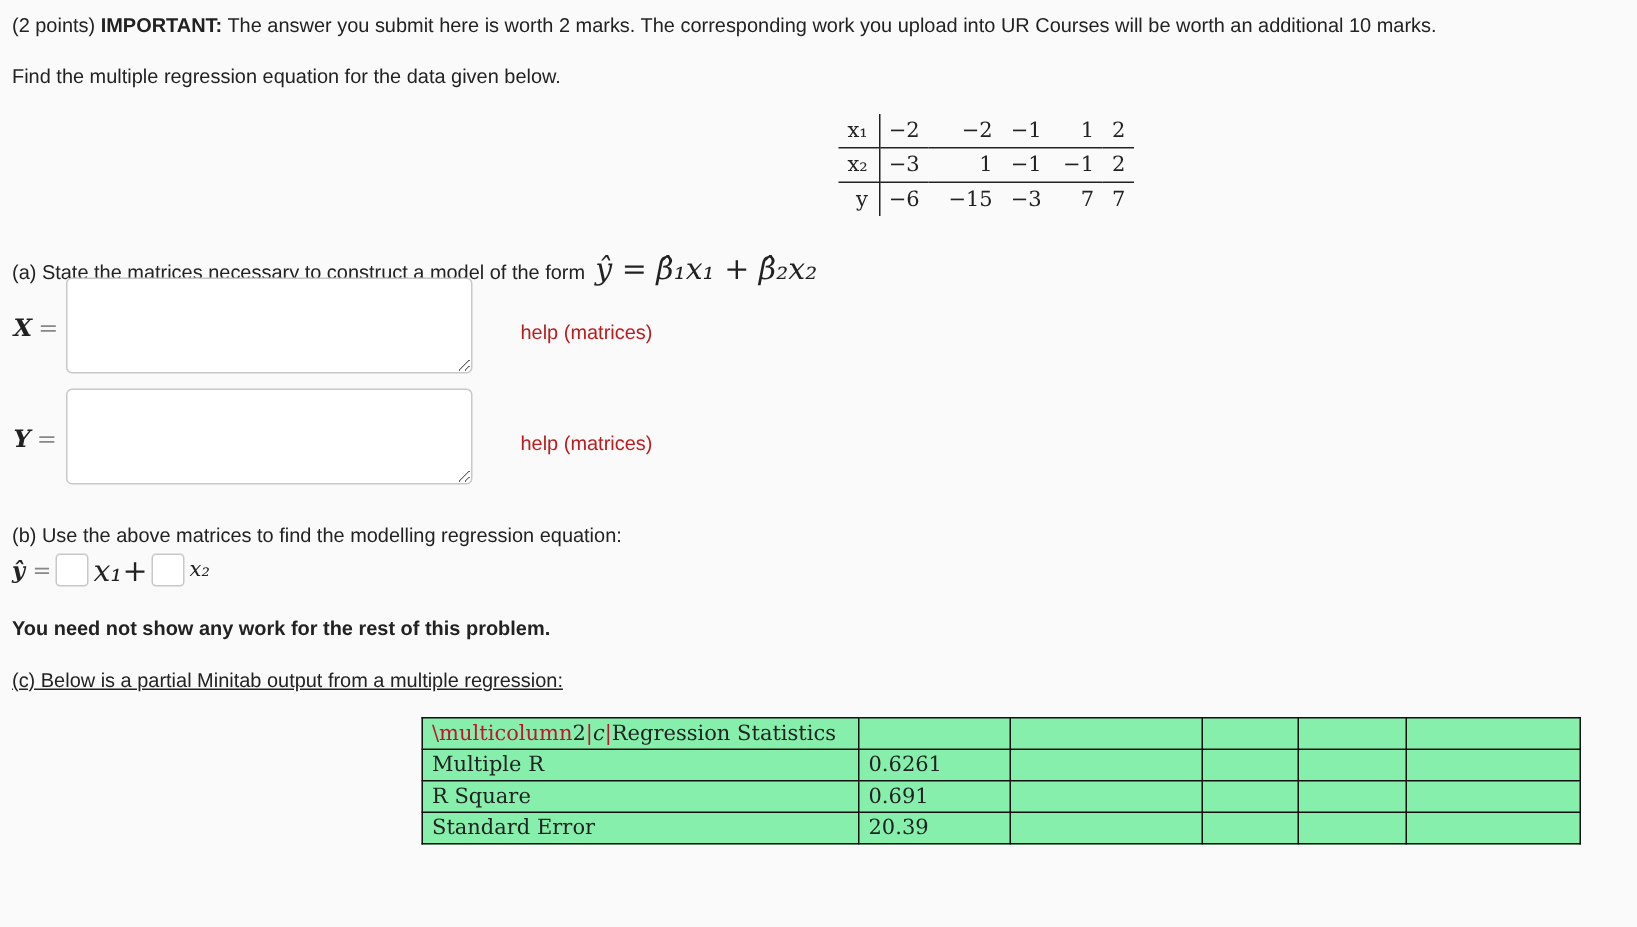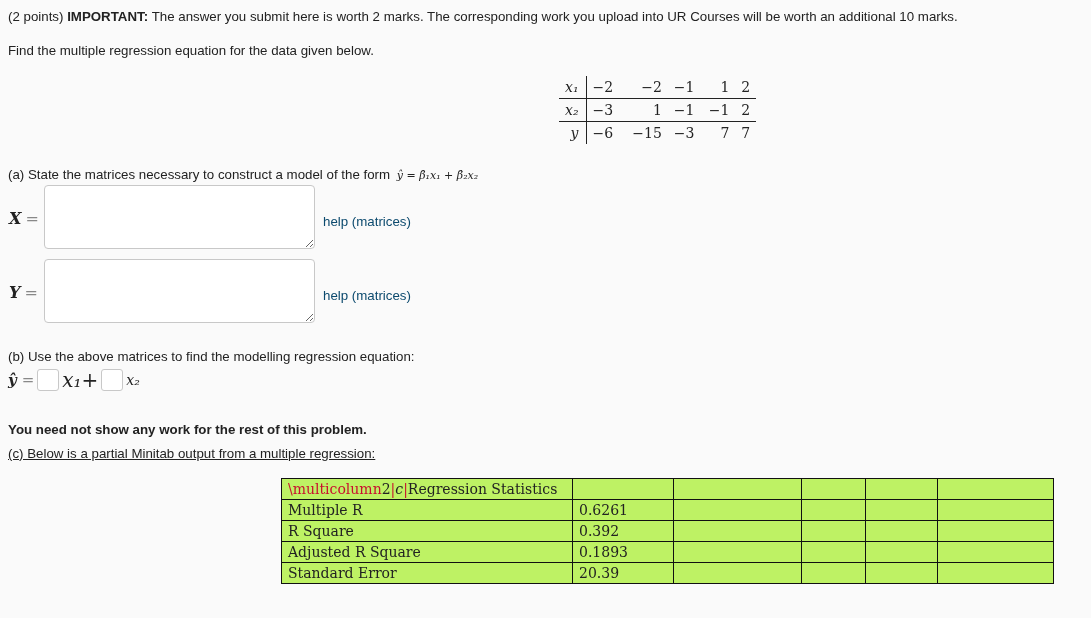--- a/index.html
+++ b/index.html
@@ -19,60 +19,60 @@
   #find { left: 8px; top: 43px; white-space: nowrap; }
 
   
   #data-table {
     left: 559px; top: 76px;
     border-collapse: collapse;
     font-family: "DejaVu Serif", "Liberation Serif", serif;
     font-size: 14px; color: #222;
   }
   #data-table td { padding: 1px 6px 2px 6px; text-align: right; height: 19px; }
-  #data-table td.hdr { font-style: italic; border-right: 1.5px solid #222; padding-right: 7px; margin-top: 16px; }
+  #data-table td.hdr { border-right: 1.5px solid #222; padding-right: 7px; margin-top: 16px; }
   #data-table tr.sep td { border-bottom: 1.5px solid #222; }
   #data-table td.c1 { padding-left: 6px; }
 
   #part-a { left: 8px; top: 167px; white-space: nowrap; }
   .mlabel { font-family: "DejaVu Serif", serif; font-size: 16px; }
   .mlabel i { font-weight: bold; }
   .eq { color: #888; font-style: normal; margin-left: 4px; }
 
   textarea {
     position: absolute; resize: both;
     border: 1px solid #c8c8c8; border-radius: 4px;
     background: #fff; box-sizing: border-box;
     font-family: "Liberation Sans", sans-serif;
   }
   #x-area { left: 44px; top: 185px; width: 271px; height: 64px; }
   #y-area { left: 44px; top: 259px; width: 271px; height: 64px; }
   #x-label { left: 9px; top: 209px; }
   #y-label { left: 9px; top: 283px; }
-  .help { color: #0c4a6e; white-space: nowrap; cursor: pointer; }
+  .help { color: #b91c1c; white-space: nowrap; cursor: pointer; margin-left: 24px; }
   #x-help { left: 323px; top: 214px; }
   #y-help { left: 323px; top: 288px; }
 
   #part-b { left: 8px; top: 349px; white-space: nowrap; }
   #eq-row { left: 8px; top: 368px; height: 24px; white-space: nowrap; display: flex; align-items: center; }
   .coef-box {
     display: inline-block; width: 22px; height: 22px;
     border: 1px solid #c8c8c8; border-radius: 3px; background: #fff;
     box-sizing: border-box; margin: 0 3px;
   }
-  #note { left: 8px; top: 422px; white-space: nowrap; text-align: right; }
+  #note { left: 8px; top: 411px; white-space: nowrap; text-align: right; }
   #part-c { left: 8px; top: 446px; white-space: nowrap; text-decoration: underline; }
 
   
   #stats-table {
     left: 281px; top: 478px;
     border-collapse: collapse;
     font-family: "DejaVu Serif", "Liberation Serif", serif;
     font-size: 14px; color: #222;
-    background: #bef264;
+    background: #86efac;
   }
   #stats-table td {
     border: 1.5px solid #111; height: 20px; padding: 0 6px;
     white-space: nowrap;
   }
   #stats-table td.label { width: 278px; text-align: left; }
   #stats-table td.val { width: 88px; text-align: left; }
   #stats-table td.e1 { width: 115px; }
   #stats-table td.e2 { width: 51px; }
   #stats-table td.e3 { width: 59px; }
@@ -114,21 +114,21 @@
     <td>−15</td>
     <td>−3</td>
     <td>7</td>
     <td>7</td>
   </tr>
 </tbody>
   </table>
 
 <div id="part-a" class="abs">
   <span>(a) State the matrices necessary to construct a model of the form</span>
-  <span class="math" style="font-size:11px;margin-left:3px">ŷ = β̂₁x₁ + β̂₂x₂</span>
+  <span class="math" style="font-size:20px;margin-left:3px">ŷ = β̂₁x₁ + β̂₂x₂</span>
 </div>
 
 <div id="x-label" class="abs mlabel">
   <i class="math">X</i><span class="eq">=</span>
 </div>
 <textarea id="x-area" style=""></textarea>
 <div id="x-help" class="abs help">help (matrices)</div>
 
 <div id="y-label" class="abs mlabel">
   <i class="math">Y</i><span class="eq">=</span>
@@ -164,29 +164,21 @@
   <tr>
     <td class="label">Multiple R</td>
     <td class="val">0.6261</td>
     <td class="e1"></td>
         <td class="e2"></td>
         <td class="e3"></td>
         <td class="e4"></td>
   </tr>
   <tr>
     <td class="label">R Square</td>
-    <td class="val">0.392</td>
-    <td class="e1"></td>
-        <td class="e2"></td>
-        <td class="e3"></td>
-        <td class="e4"></td>
-  </tr>
-  <tr>
-    <td class="label">Adjusted R Square</td>
-    <td class="val">0.1893</td>
+    <td class="val">0.691</td>
     <td class="e1"></td>
         <td class="e2"></td>
         <td class="e3"></td>
         <td class="e4"></td>
   </tr>
   <tr>
     <td class="label">Standard Error</td>
     <td class="val">20.39</td>
     <td class="e1"></td>
         <td class="e2"></td>

